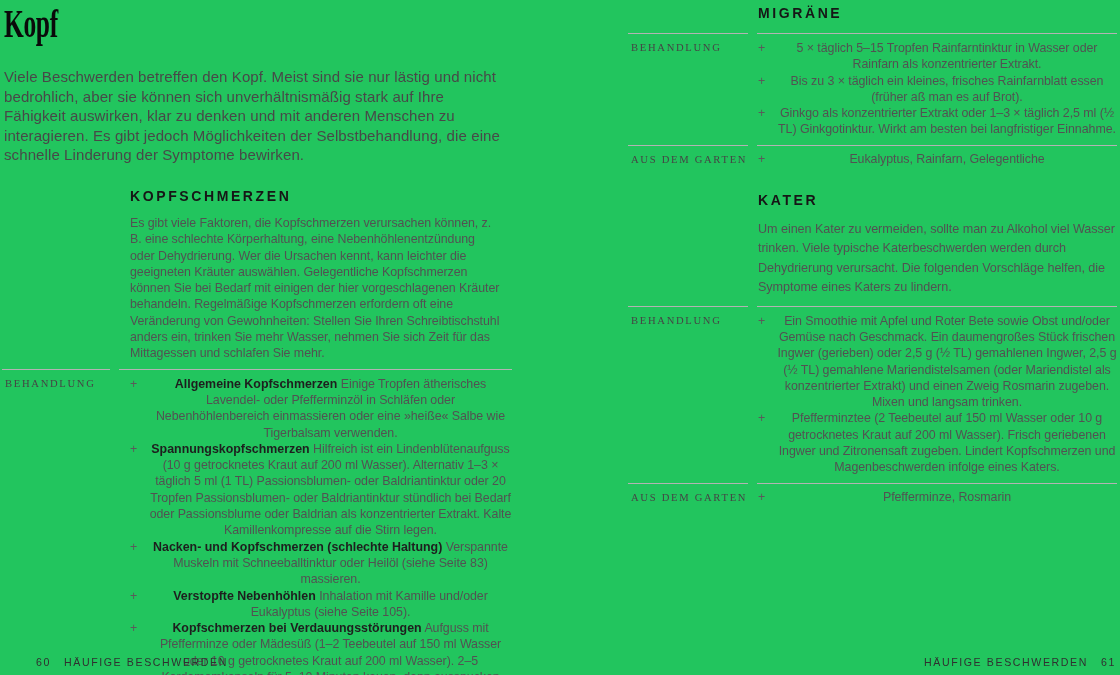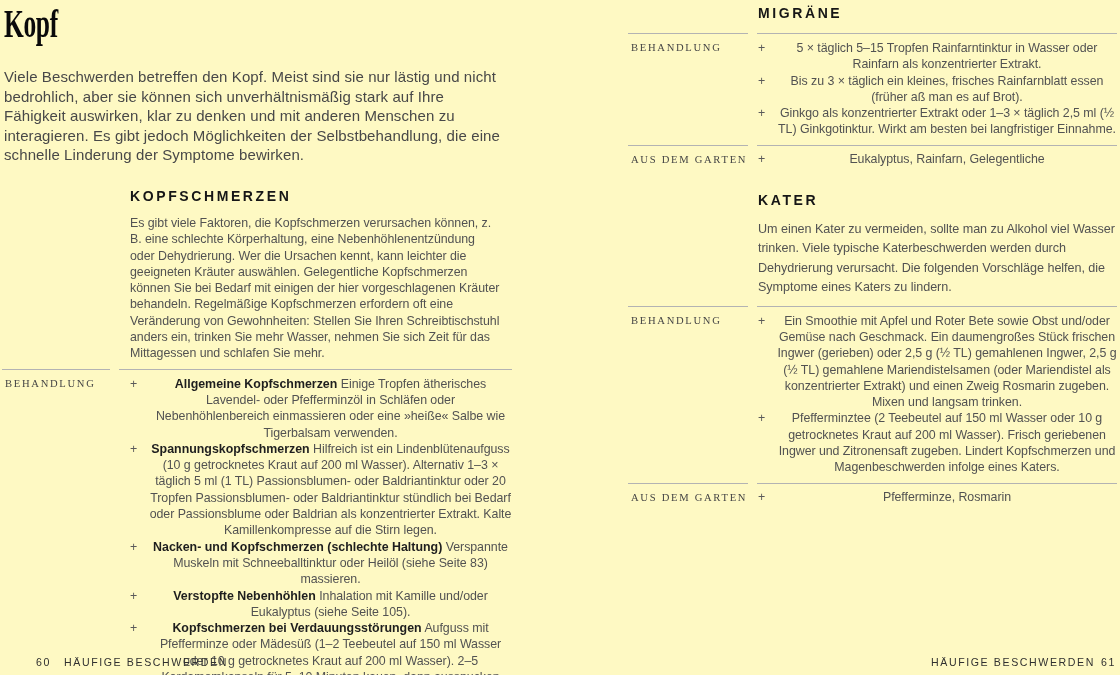--- a/index.html
+++ b/index.html
@@ -3,21 +3,21 @@
 <meta charset="utf-8">
 <style>
   * { margin:0; padding:0; box-sizing:border-box; }
   html,body { width:1120px; height:675px; }
   body {
     font-family:"Liberation Sans","DejaVu Sans",sans-serif;
     background:#ffffff;
     color:#4f4f4f;
     overflow:hidden;
   }
-  .spread { position:relative; width:1120px; height:675px; background:#fef9c3; }
+  .spread { position:relative; width:1120px; height:675px; background:#22c55e; }
 
   
   h2.sec-head {
     font-size:14px; font-weight:bold; letter-spacing:2.6px;
     color:#161616; line-height:1;
   }
   .lede {
     font-size:15px; line-height:19.5px; color:#484848; letter-spacing:0.1px;
   }
   .body-par, .t-list {
@@ -70,21 +70,21 @@
   .right-col .intro-par { margin:0 0 8px 130px; width:360px; }
   .right-col .rules .r1 { width:120px; }
   .right-col .rules .r2 { flex:1; margin-left:9px; }
   .right-col .label-col { flex:0 0 129px; padding-top:8px; }
   .right-col .label-col .side-label { margin-left:3px; }
   .right-col .content-col { flex:1; padding:6px 0 0 1px; }
   .right-col .garden-rules { margin-top:7px; }
   .right-col .garden-block .content-col { padding-top:5px; }
   .kater-section { margin-top:26px; }
   .footer-right { right:4px; }
-  .footer-right .pg { margin-left:6px; }
+  .footer-right .pg { margin-left:13px; }
 </style>
 </head>
 <body>
 
 <div class="spread">
 
   <section class="page-left">
 
     <h1 class="kopf-title">Kopf</h1>
 

